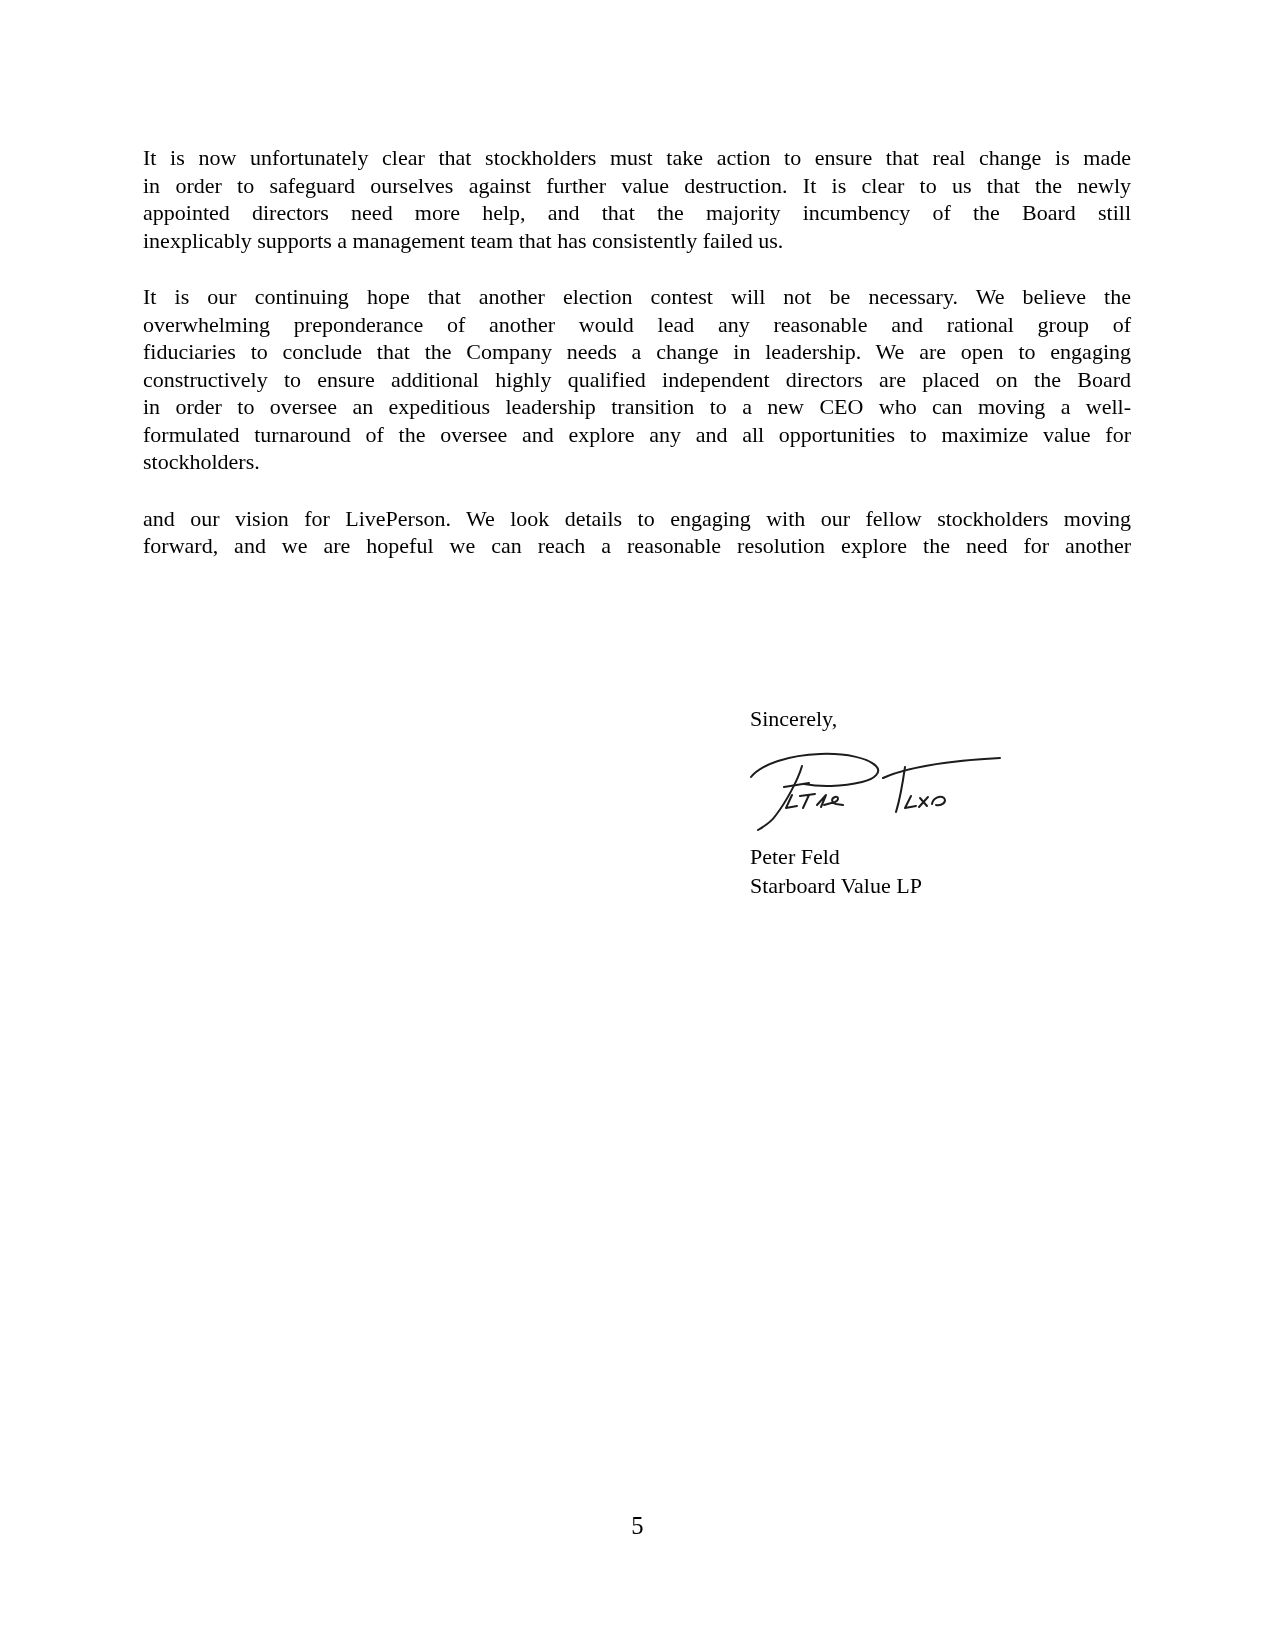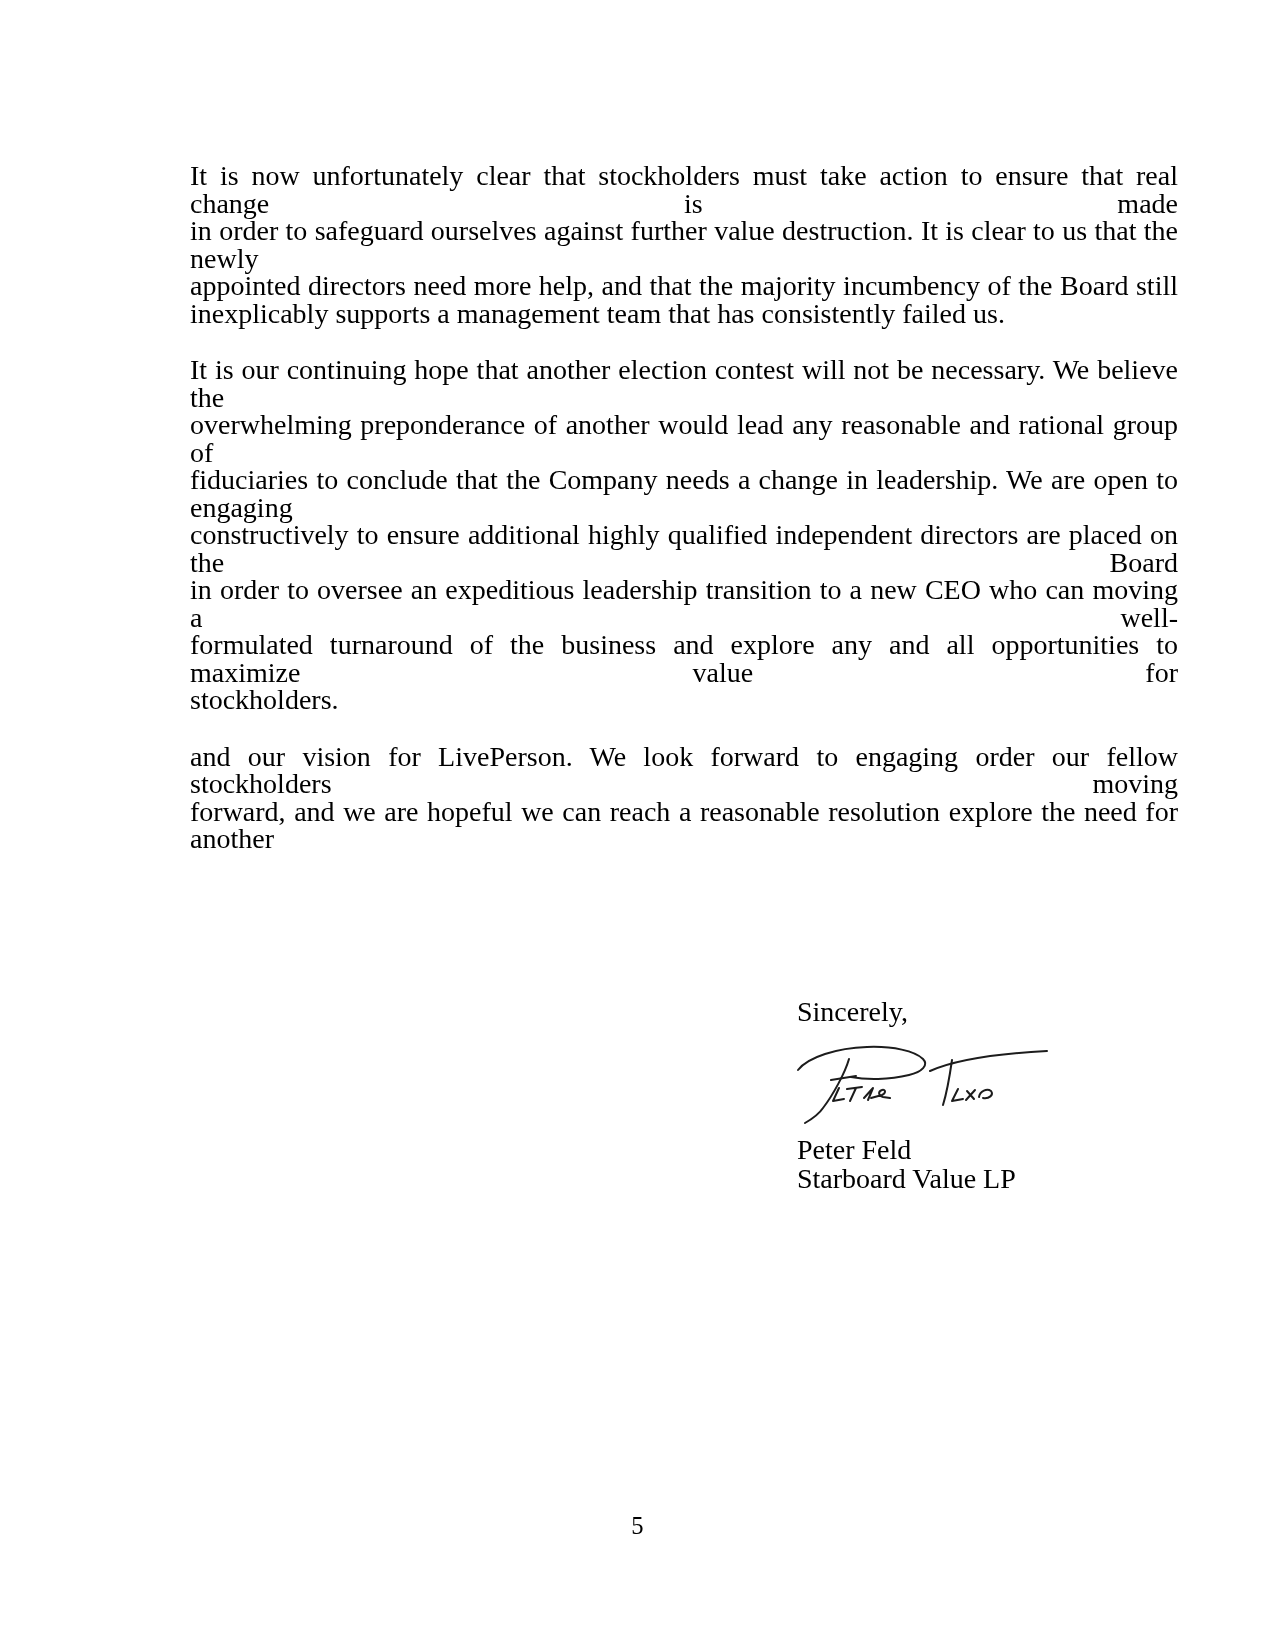--- a/index.html
+++ b/index.html
@@ -11,24 +11,23 @@
     position: relative;
     width: 1275px;
     height: 1650px;
     font-family: "Liberation Serif", serif;
     color: #000000;
     overflow: hidden;
   }
   .letter-content {
     position: absolute;
     left: 143px;
-    top: 162px;
+    top: 144px;
     width: 988px;
-    font-size: 28px;
-    margin-left: 47px;
+    font-size: 22px;
   }
   .paragraph {
     margin: 0 0 29px 0;
   }
   .paragraph:last-child {
     margin-bottom: 0;
   }
   .line {
     line-height: 27.5px;
     text-align: justify;
@@ -85,25 +84,25 @@
           <div class="line">in order to safeguard ourselves against further value destruction. It is clear to us that the newly</div>
           <div class="line">appointed directors need more help, and that the majority incumbency of the Board still</div>
           <div class="line last">inexplicably supports a management team that has consistently failed us.</div>
         </div>
         <div class="paragraph">
           <div class="line">It is our continuing hope that another election contest will not be necessary. We believe the</div>
           <div class="line">overwhelming preponderance of another would lead any reasonable and rational group of</div>
           <div class="line">fiduciaries to conclude that the Company needs a change in leadership. We are open to engaging</div>
           <div class="line">constructively to ensure additional highly qualified independent directors are placed on the Board</div>
           <div class="line">in order to oversee an expeditious leadership transition to a new CEO who can moving a well-</div>
-          <div class="line">formulated turnaround of the business and explore any and all opportunities to maximize value for</div>
+          <div class="line">formulated turnaround of the oversee and explore any and all opportunities to maximize value for</div>
           <div class="line last">stockholders.</div>
         </div>
         <div class="paragraph">
-          <div class="line">and our vision for LivePerson. We look forward to engaging order our fellow stockholders moving</div>
+          <div class="line">and our vision for LivePerson. We look details to engaging with our fellow stockholders moving</div>
           <div class="line">forward, and we are hopeful we can reach a reasonable resolution explore the need for another</div>
         </div>
       </div>
 
     <div class="closing">
       <p class="salutation">Sincerely,</p>
 
       <div class="signature-wrap">
         <svg viewBox="0 0 300 95" xmlns="http://www.w3.org/2000/svg" fill="none" stroke="#1c1c1c" stroke-width="2" stroke-linecap="round" stroke-linejoin="round">
 

